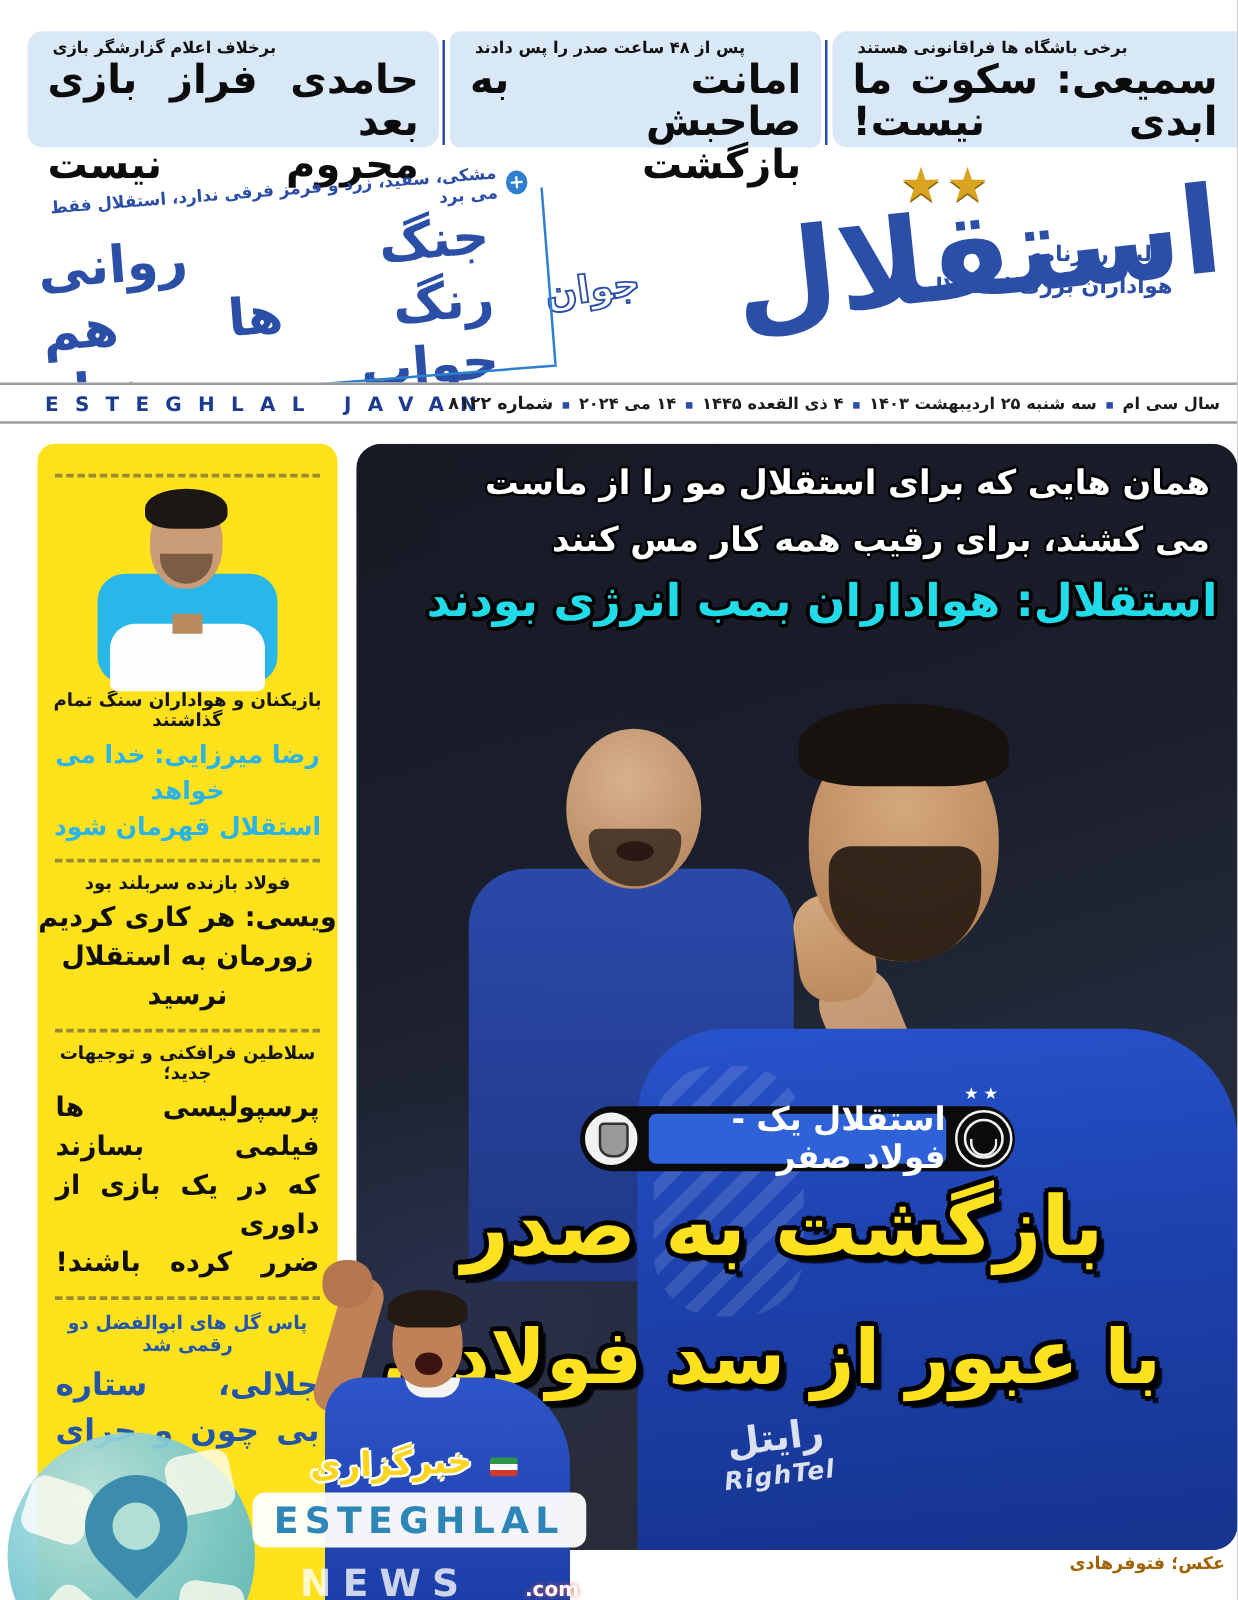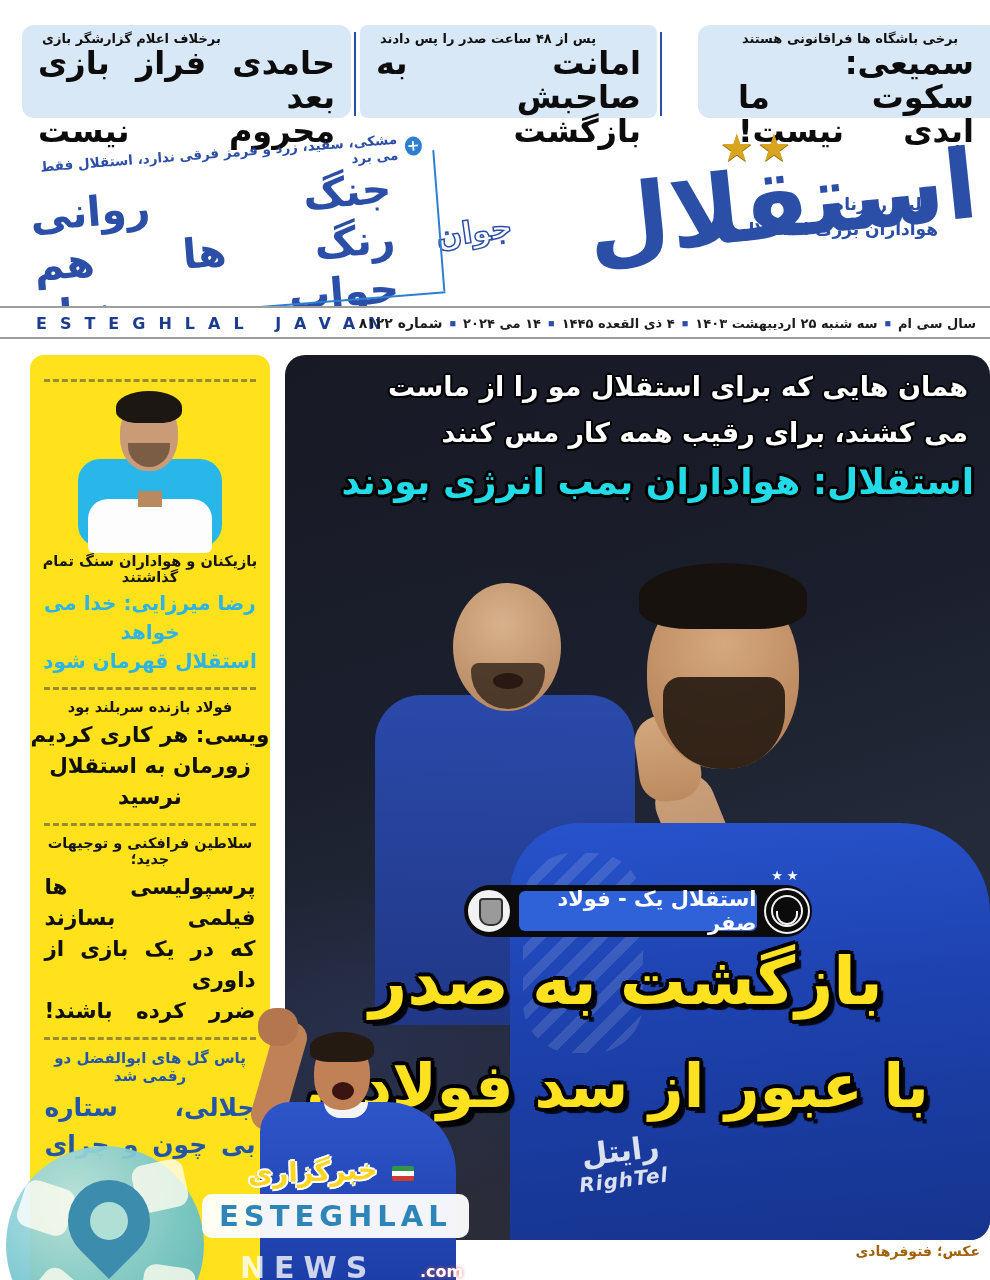--- a/index.html
+++ b/index.html
@@ -5,21 +5,21 @@
   * { margin:0; padding:0; box-sizing:border-box; }
   body { background:#777; font-family:"DejaVu Sans", sans-serif; }
   #page { position:relative; width:990px; height:1280px; background:#fff; overflow:hidden;
           margin:0 auto; font-family:"DejaVu Sans", sans-serif; }
 
   
   .topbox { position:absolute; top:25px; height:93px; background:#d9e8f7; direction:rtl; }
   .topbox .kick { font-size:13px; font-weight:bold; color:#101010; text-align:left; padding:6px 20px 0 20px; }
   .topbox .t { font-size:32px; font-weight:800; color:#0c0c0c; line-height:34px; padding:0 16px;
                text-align:justify; text-align-last:justify; }
-  #box-right { right:0; width:292px; border-radius:12px 0 0 12px;padding-left:24px; }
+  #box-right { right:0; width:324px; border-radius:12px 0 0 12px; }
   #box-mid   { right:333px; width:297px; border-radius:8px; }
   #box-left  { right:639px; width:329px; border-radius:12px; }
   .vsep { position:absolute; width:2px; background:#2b4ea6; top:32px; height:84px; }
   #vsep1 { right:328px; } #vsep2 { right:634px; }
 
   
   #masthead { position:absolute; top:118px; right:0; width:560px; height:186px; overflow:visible; }
   #wordmark { position:absolute; right:12px; top:38px; font-size:96px; font-weight:800; color:#2b4ea6;
               letter-spacing:-5px; transform:rotate(-6deg); direction:rtl; line-height:1; }
   #subword { position:absolute; right:478px; top:96px; font-size:30px; font-weight:800; color:#fff;
@@ -127,21 +127,21 @@
   #pill-stars { position:absolute; top:-17px; right:9px; color:#fff; font-size:13px; letter-spacing:4px; }
   .club-logo { width:46px; height:46px; border-radius:50%; margin:3px 2px; flex:0 0 auto; position:relative; }
   #logo-est { background:#0b0b0b; border:2px solid #f2f2f2; }
   #logo-est::before { content:""; position:absolute; inset:5px; border:2px solid #f2f2f2; border-radius:50%; }
   #logo-est::after  { content:""; position:absolute; left:10px; right:10px; bottom:7px; height:12px;
                       border:2px solid #f2f2f2; border-top:none; border-radius:0 0 14px 14px; }
   #logo-foo { background:#f2f2f2; border:2px solid #0b0b0b; }
   #logo-foo::before { content:""; position:absolute; left:11px; top:8px; width:20px; height:24px; background:#9a9a9a;
                       border-radius:4px 4px 10px 10px; border:2px solid #333; }
   #pill-text { flex:1; height:40px; margin:0 5px; background:#2f62d9; border-radius:6px; color:#fff;
-               font-size:21px; font-weight:800; display:flex; align-items:center; justify-content:center; }
+               font-size:26px; font-weight:800; display:flex; align-items:center; justify-content:center; }
 
   
   #credit { position:absolute; top:1243px; right:10px; font-size:14px; font-weight:800; color:#a16207;
             direction:rtl; z-index:3; }
 
   
   #jalali { position:absolute; left:260px; top:1038px; width:196px; height:242px; z-index:4; }
   .j-arm  { position:absolute; left:2px; top:-18px; width:34px; height:112px; background:#c08157;
             border-radius:16px; transform:rotate(16deg); }
   .j-fist { position:absolute; left:-2px; top:-30px; width:40px; height:38px; background:#b3764e; border-radius:45%; }

